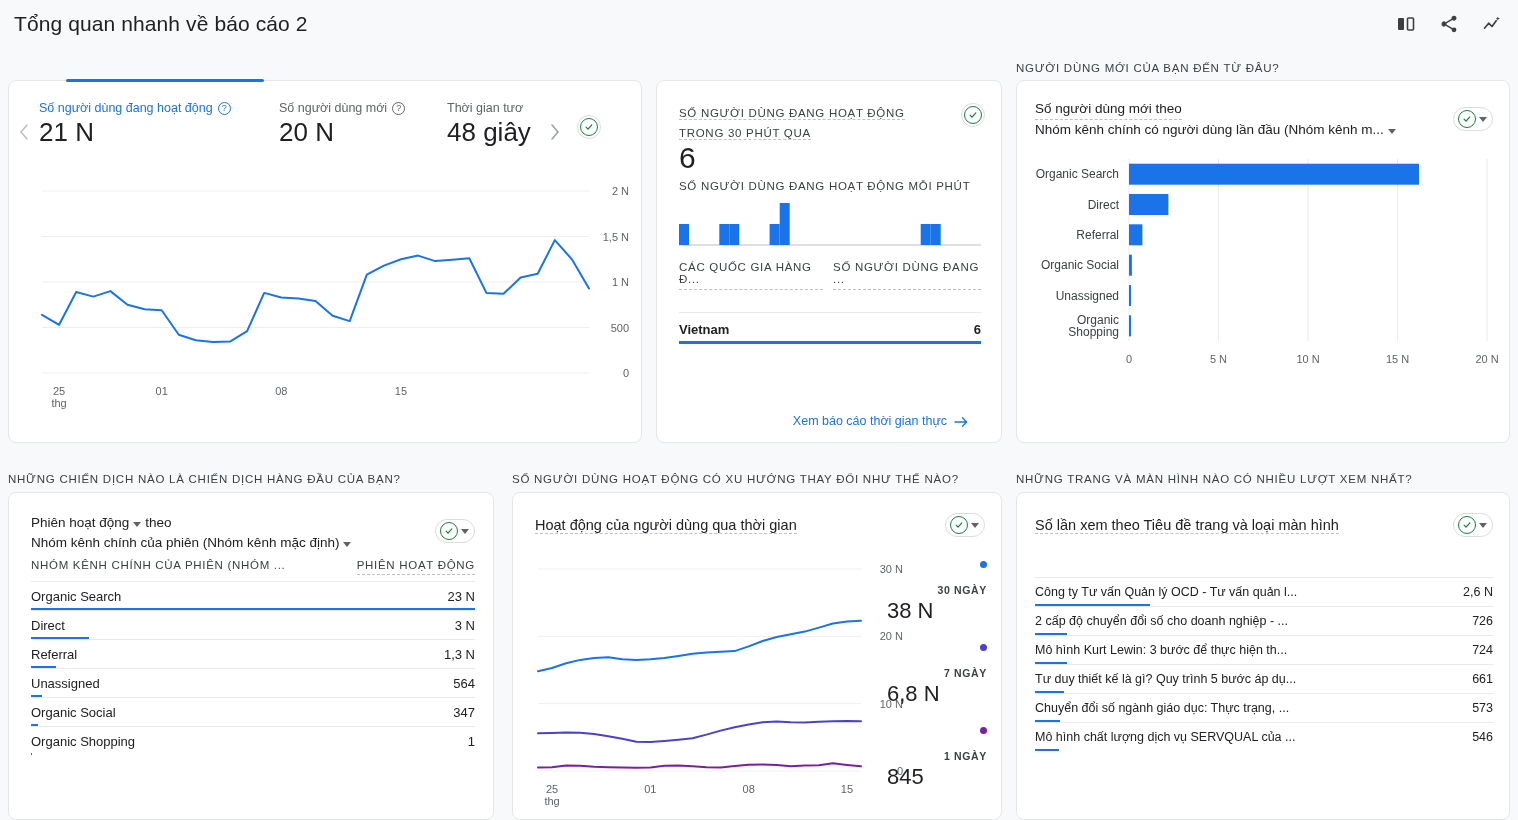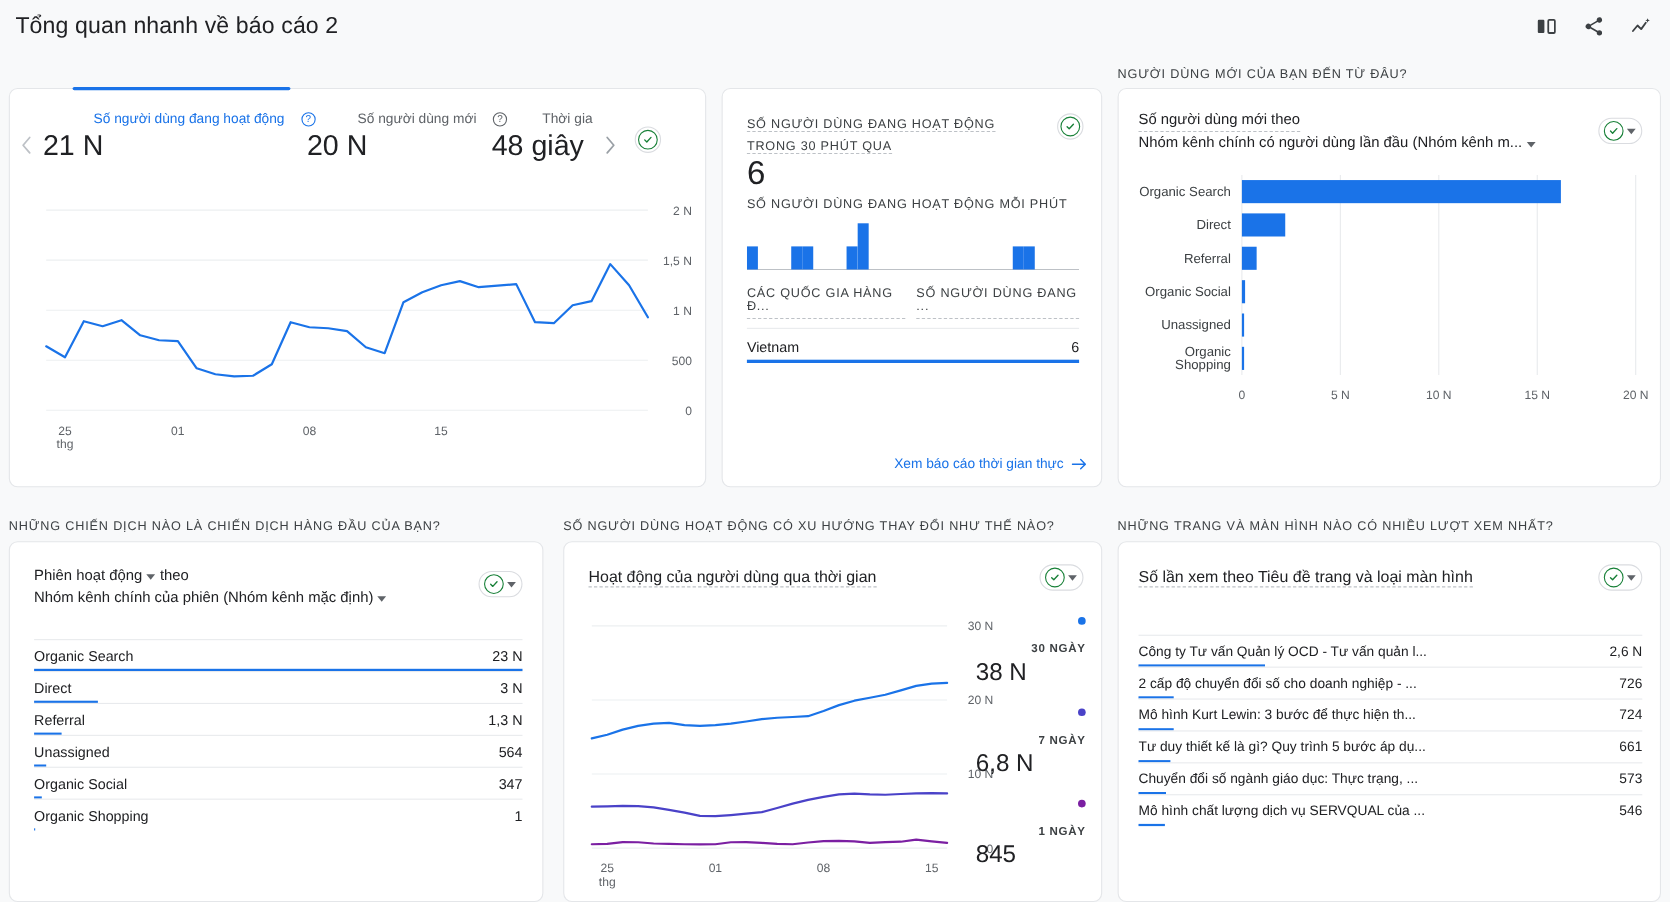--- a/index.html
+++ b/index.html
@@ -57,23 +57,22 @@
     position: absolute; left: 57px; top: -2px; width: 198px; height: 3px;
     background: #1a73e8; border-radius: 2px;
   }
   .metrics-row {
     position: absolute; top: 20px; left: 0; width: 100%; height: 58px;
     display: flex; align-items: flex-start;
   }
   .nav-chev { width: 30px; display:flex; align-items:center; justify-content:center; padding-top: 22px; cursor: pointer; }
   .metric { padding-top: 0; }
   .metric-label {
-    font-size: 12.5px; color: #5f6368; display: flex; align-items: center; gap: 15px;
+    font-size: 12.5px; color: #5f6368; display: flex; align-items: center; gap: 5px;
     white-space: nowrap;
-    margin-left: 46px;
   }
   .metric.active .metric-label { color: #1a73e8; }
   .metric-value { font-size: 26px; font-weight: 400; color: #202124; margin-top: 3px; line-height: 1.1; }
   .qmark {
     width: 13px; height: 13px; border-radius: 50%; border: 1px solid currentColor;
     display: inline-flex; align-items: center; justify-content: center;
     font-size: 9px; line-height: 1; flex: none;
   }
   .metric-clip { overflow: hidden; }
   .chart-area { position: absolute; left: 0; top: 92px; width: 100%; height: 270px; }
@@ -94,25 +93,25 @@
   }
   .rt-spark { position: absolute; left: 22px; top: 118px; width: 302px; height: 58px; }
   .rt-table { position: absolute; left: 22px; top: 180px; width: 302px; }
   .rt-th {
     display: flex; justify-content: space-between; gap: 10px;
     font-size: 11.5px; font-weight: 500; letter-spacing: .7px; color: #3c4043; text-transform: uppercase;
   }
   .rt-th span { border-bottom: 1px dashed #bdc1c6; padding-bottom: 4px; }
   .rt-row {
     display: flex; justify-content: space-between; font-size: 13px; color: #202124;
-    padding: 9px 0 4px; border-top: 1px solid #e8eaed; margin-top: 8px;
+    padding: 9px 0 4px; border-top: 1px solid #e8eaed; margin-top: 22px; font-weight: bold;
   }
   .rt-bar { height: 3px; background: #1a73e8; width: 100%; }
   .card-link {
-    position: absolute; right: 12px; bottom: 14px;
+    position: absolute; right: 32px; bottom: 14px;
     font-size: 12.5px; color: #1a73e8; display: flex; align-items: flex-end; gap: 7px; cursor: pointer;
   }
 
   
   #lbl-acq { left: 1016px; top: 62px; }
   #card-acq { left: 1016px; top: 80px; width: 494px; height: 363px; }
   .acq-head { position: absolute; left: 18px; top: 18px; width: 400px; }
   .dd-line1 { font-size: 13.5px; color: #202124; border-bottom: 1px dashed #bdc1c6; display: inline-block; line-height: 1.45; }
   .dd-line2 { font-size: 13.5px; color: #202124; line-height: 1.5; display: flex; align-items: baseline; gap: 4px; white-space: nowrap; }
   .dd-caret { width:0; height:0; border-left:4px solid transparent; border-right:4px solid transparent; border-top:5px solid #5f6368; display:inline-block; }
@@ -383,20 +382,24 @@
     <div class="tbl-pill">
       <span class="check-pill">
         <span class="check-circle">
             <svg width="10" height="10" viewBox="0 0 12 12">
               <path d="M2.5 6.2l2.3 2.3 4.6-5" stroke="#188038" stroke-width="1.5" fill="none" stroke-linecap="round" stroke-linejoin="round"></path>
             </svg>
           </span>
         <span class="caret"></span>
       </span>
     </div>
+    <div class="tbl-colhead">
+      <span>NHÓM KÊNH CHÍNH CỦA PHIÊN (NHÓM ...</span>
+      <span class="dash">PHIÊN HOẠT ĐỘNG</span>
+    </div>
     <div class="tbl-body" id="camp-body">
         <div class="tbl-row">
           <span class="name">Organic Search</span>
           <span class="val">23 N</span>
           <span class="prog" style="width:100%"></span>
         </div>
         <div class="tbl-row">
           <span class="name">Direct</span>
           <span class="val">3 N</span>
           <span class="prog" style="width:13%"></span>

